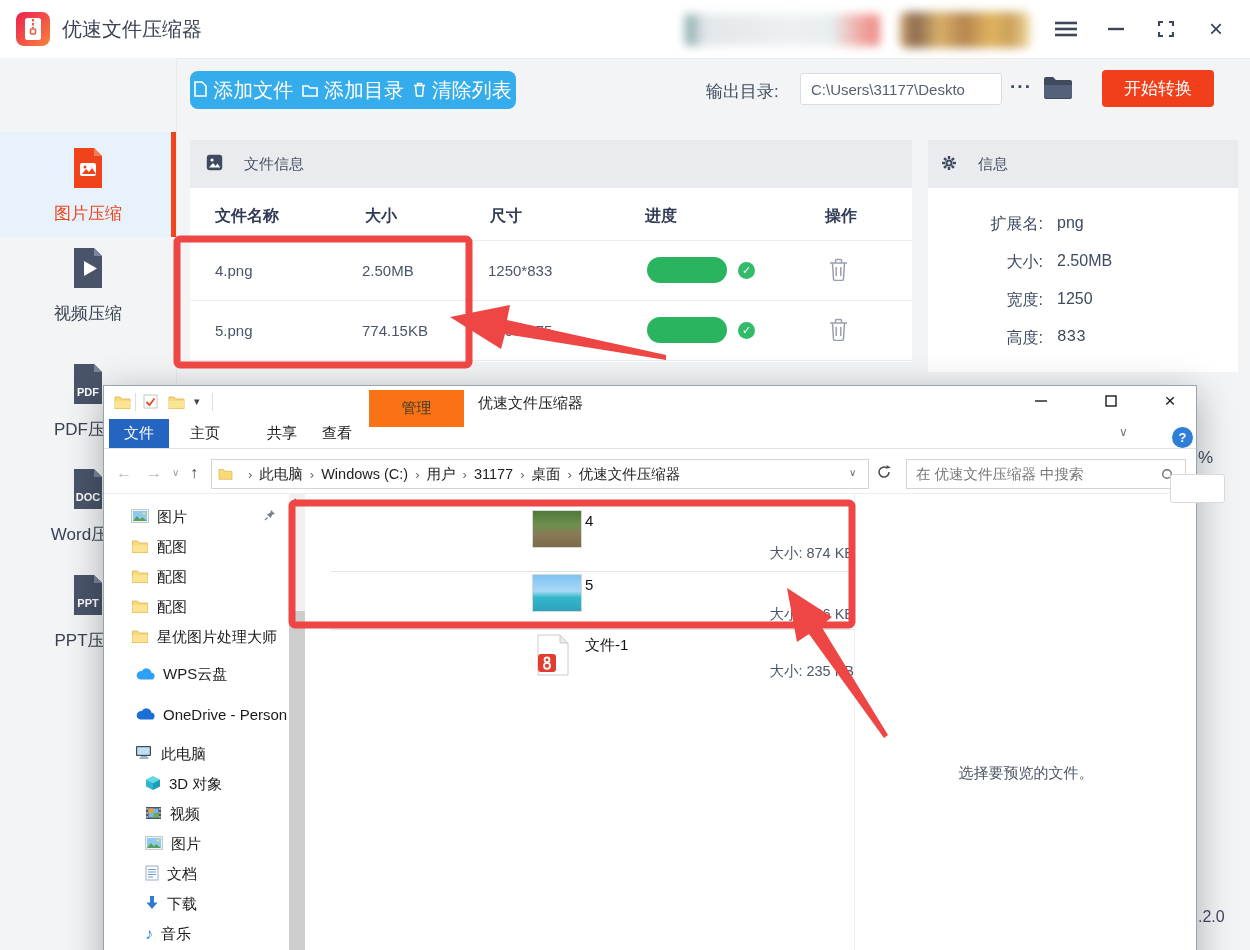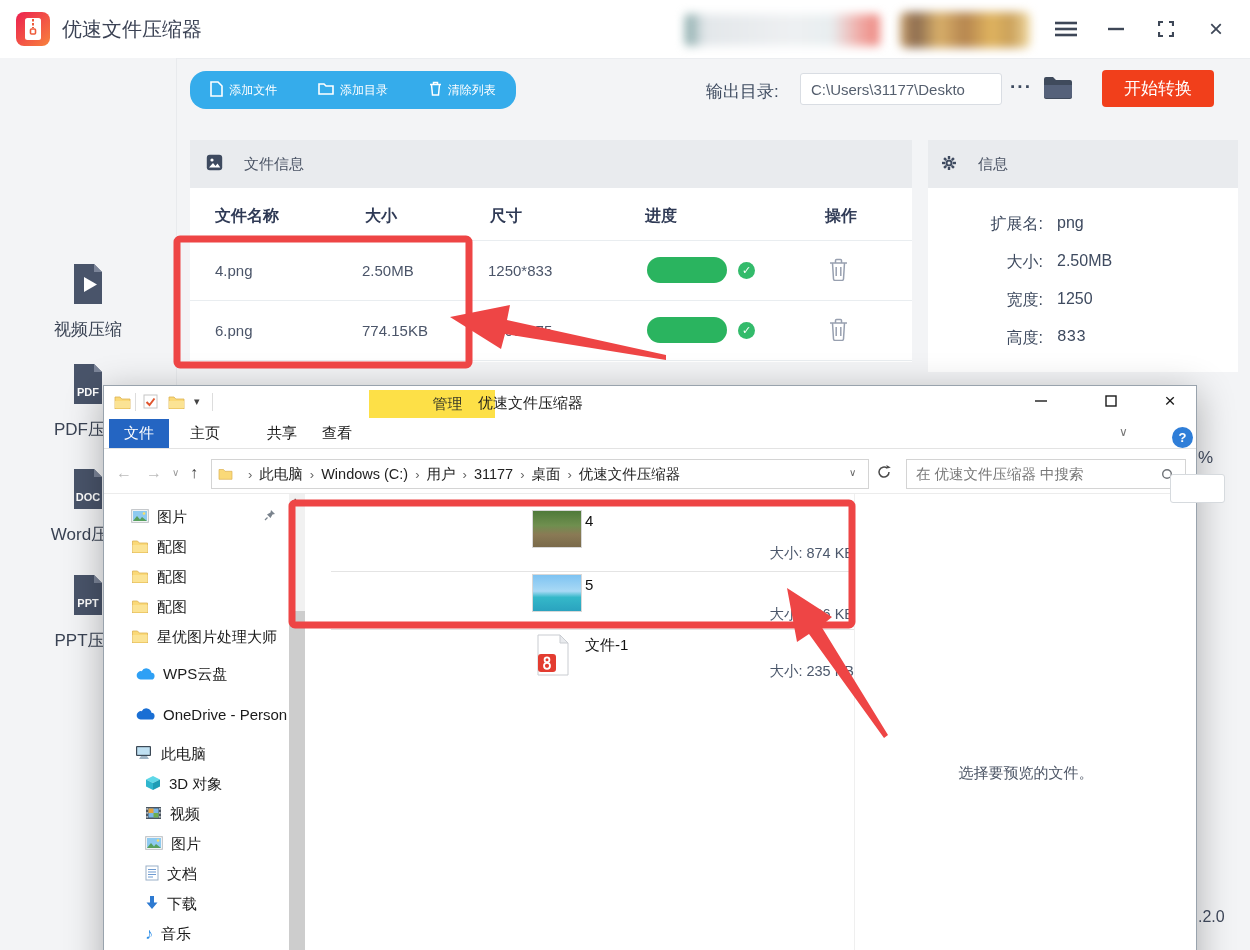--- a/index.html
+++ b/index.html
@@ -16,22 +16,22 @@
   .winbtn{position:absolute;top:0;height:58px;width:36px;display:flex;align-items:center;justify-content:center;color:#3e4757;cursor:pointer;}
   
   .sidebar{position:absolute;left:0;top:58px;width:176px;height:892px;background:#f3f4f6;border-right:1px solid #e8eaed;}
   .side-item{position:absolute;left:0;width:176px;height:105px;text-align:center;}
   .side-item .lbl{position:absolute;left:0;width:176px;top:70px;font-size:17px;color:#3a4354;}
   .side-item.active{background:#e7f2fc;}
   .side-item.active .lbl{color:#f0451c;}
   .side-accent{position:absolute;right:0;top:0;width:5px;height:105px;background:#f0451c;}
   .side-ic{position:absolute;left:66px;top:14px;width:44px;height:44px;}
   
-  .btn-group{position:absolute;left:190px;top:71px;width:326px;height:38px;background:#35aceb;border-radius:16px;
-             display:flex;align-items:center;justify-content:space-around;color:#fff;font-size:12px;}
+  .btn-group{position:absolute;left:190px;top:71px;width:326px;height:38px;background:#35aceb;border-radius:8px;
+             display:flex;align-items:center;justify-content:space-around;color:#fff;font-size:20px;}
   .btn-group .tbtn{display:flex;align-items:center;gap:6px;cursor:pointer;}
   .out-label{position:absolute;left:706px;top:80px;font-size:17px;color:#3d4a5f;}
   .out-input{position:absolute;left:800px;top:73px;width:202px;height:32px;background:#fff;border:1px solid #d9dde3;border-radius:3px;
              font-size:15px;color:#555f6e;padding:0 0 0 10px;box-sizing:border-box;font-family:inherit;}
   .more-dots{position:absolute;left:1010px;top:76px;font-size:19px;font-weight:bold;color:#3d4a5f;letter-spacing:1px;cursor:pointer;}
   .start-btn{position:absolute;left:1102px;top:70px;width:112px;height:37px;background:#f13f1b;border-radius:4px;color:#fff;
              font-size:17px;display:flex;align-items:center;justify-content:center;cursor:pointer;}
   
   .strip{position:absolute;height:48px;background:#e9ebee;display:flex;align-items:center;gap:21px;font-size:15px;color:#4a5364;}
   .panel-white{position:absolute;background:#fff;}
@@ -43,21 +43,21 @@
        display:flex;align-items:center;justify-content:center;}
   .info-row-l{position:absolute;width:100px;text-align:right;font-size:16px;color:#3e4a5f;}
   .info-row-v{position:absolute;font-size:16px;color:#3e4a5f;}
   
   .explorer{position:absolute;left:103px;top:385px;width:1094px;height:600px;background:#fff;border:1px solid #99a3ad;
             box-sizing:border-box;box-shadow:0 8px 35px rgba(0,0,0,.30);font-size:15px;color:#1b1b1b;}
   .ex{position:absolute;}
   .tabrow-border{position:absolute;left:0;top:62px;width:100%;height:1px;background:#e3e3e3;}
   .addr-border{position:absolute;left:0;top:107px;width:100%;height:1px;background:#ececec;}
   .extab{position:absolute;top:33px;height:29px;display:flex;align-items:center;justify-content:center;font-size:15px;cursor:pointer;}
-  .manage-tab{position:absolute;left:265px;top:4px;width:95px;height:28px;background:#fde047;display:flex;align-items:center;justify-content:center;font-size:15px;color:#3c3c28;cursor:pointer;padding-left:31px;}
+  .manage-tab{position:absolute;left:265px;top:4px;width:95px;height:37px;background:#f97316;display:flex;align-items:center;justify-content:center;font-size:15px;color:#3c3c28;cursor:pointer;}
   .exwinbtn{position:absolute;top:0;width:44px;height:30px;display:flex;align-items:center;justify-content:center;color:#1a1a1a;cursor:pointer;}
   .addr-box{position:absolute;left:107px;top:73px;width:658px;height:30px;border:1px solid #d4d4d4;background:#fff;
             display:flex;align-items:center;box-sizing:border-box;padding-left:6px;}
   .crumb{font-size:14.5px;color:#222;white-space:nowrap;cursor:pointer;}
   .crumb-sep{color:#666;margin:0 7px;font-size:13px;}
   .search-box{position:absolute;left:802px;top:73px;width:280px;height:30px;border:1px solid #d4d4d4;background:#fff;
               box-sizing:border-box;display:flex;align-items:center;padding-left:9px;color:#777;font-size:14.5px;}
   .tree-pane{position:absolute;left:0;top:108px;width:185px;height:492px;overflow:hidden;}
   .titem{position:absolute;height:26px;display:flex;align-items:center;gap:8px;white-space:nowrap;cursor:pointer;}
   .scrolltrack{position:absolute;left:185px;top:108px;width:16px;height:492px;background:#f1f1f1;}
@@ -113,22 +113,35 @@
     <div class="winbtn" style="left:1148px;">
       <svg width="16" height="16" viewBox="0 0 16 16">
           <path d="M1 5 V1 H5 M11 1 H15 V5 M15 11 V15 H11 M5 15 H1 V11" stroke="#3e4757" stroke-width="2.2" fill="none"></path>
         </svg>
     </div>
     <div class="winbtn" style="left:1198px;font-size:24px;">×</div>
   </div>
 
   <div class="sidebar"></div>
 
-
-  <div class="side-item" style="top:248px;">
+  <div class="side-item active" style="top:132px;">
+    <div class="side-accent"></div>
+    <div class="side-ic">
+      <svg width="44" height="44" viewBox="0 0 44 44">
+        <path d="M8 2 h20 l8 8 v32 H8z" fill="#f0431c"></path>
+          <path d="M28 2 l8 8 h-8z" fill="#f77c54"></path>
+        <rect x="14" y="17" width="16" height="13" rx="2" fill="#fff"></rect>
+        <path d="M16 28 l4-5 3 3 3-4 4 6z" fill="#f0431c"></path>
+          <circle cx="19" cy="21" r="1.5" fill="#f0431c"></circle>
+      </svg>
+    </div>
+    <div class="lbl">图片压缩</div>
+  </div>
+
+  <div class="side-item" style="top:232px;">
     <div class="side-ic">
       <svg width="44" height="44" viewBox="0 0 44 44">
         <path d="M8 2 h20 l8 8 v32 H8z" fill="#49546a"></path>
           <path d="M28 2 l8 8 h-8z" fill="#7c8599"></path>
         <path d="M18 15 l13 7.5 -13 7.5z" fill="#fff"></path>
       </svg>
     </div>
     <div class="lbl">视频压缩</div>
   </div>
 
@@ -227,21 +240,21 @@
             <path d="M3.5 5 l1 16 a1.5 1.5 0 0 0 1.5 1.4 h7 a1.5 1.5 0 0 0 1.5-1.4 l1-16"></path>
             <line x1="7.2" y1="9" x2="7.2" y2="18"></line>
             <line x1="11.8" y1="9" x2="11.8" y2="18"></line>
           </g>
         </svg>
     </div>
   </div>
   <div class="rowline" style="top:300px;"></div>
 
   <div>
-    <div class="td" style="left:215px;top:322px;">6.png</div>
+    <div class="td" style="left:215px;top:322px;">5.png</div>
     <div class="td" style="left:362px;top:322px;">774.15KB</div>
     <div class="td" style="left:488px;top:322px;">1200*675</div>
     <div class="pill" style="left:647px;top:317px;"></div>
     <div class="chk" style="left:738px;top:322px;">✓</div>
     <div class="abs" style="left:829px;top:318px;cursor:pointer;">
       <svg width="19" height="23" viewBox="0 0 19 23">
           <g stroke="#98a0b0" stroke-width="1.5" fill="none">
             <path d="M1 5 h17 M6.5 5 v-2.5 a1 1 0 0 1 1-1 h4 a1 1 0 0 1 1 1 V5"></path>
             <path d="M3.5 5 l1 16 a1.5 1.5 0 0 0 1.5 1.4 h7 a1.5 1.5 0 0 0 1.5-1.4 l1-16"></path>
             <line x1="7.2" y1="9" x2="7.2" y2="18"></line>

